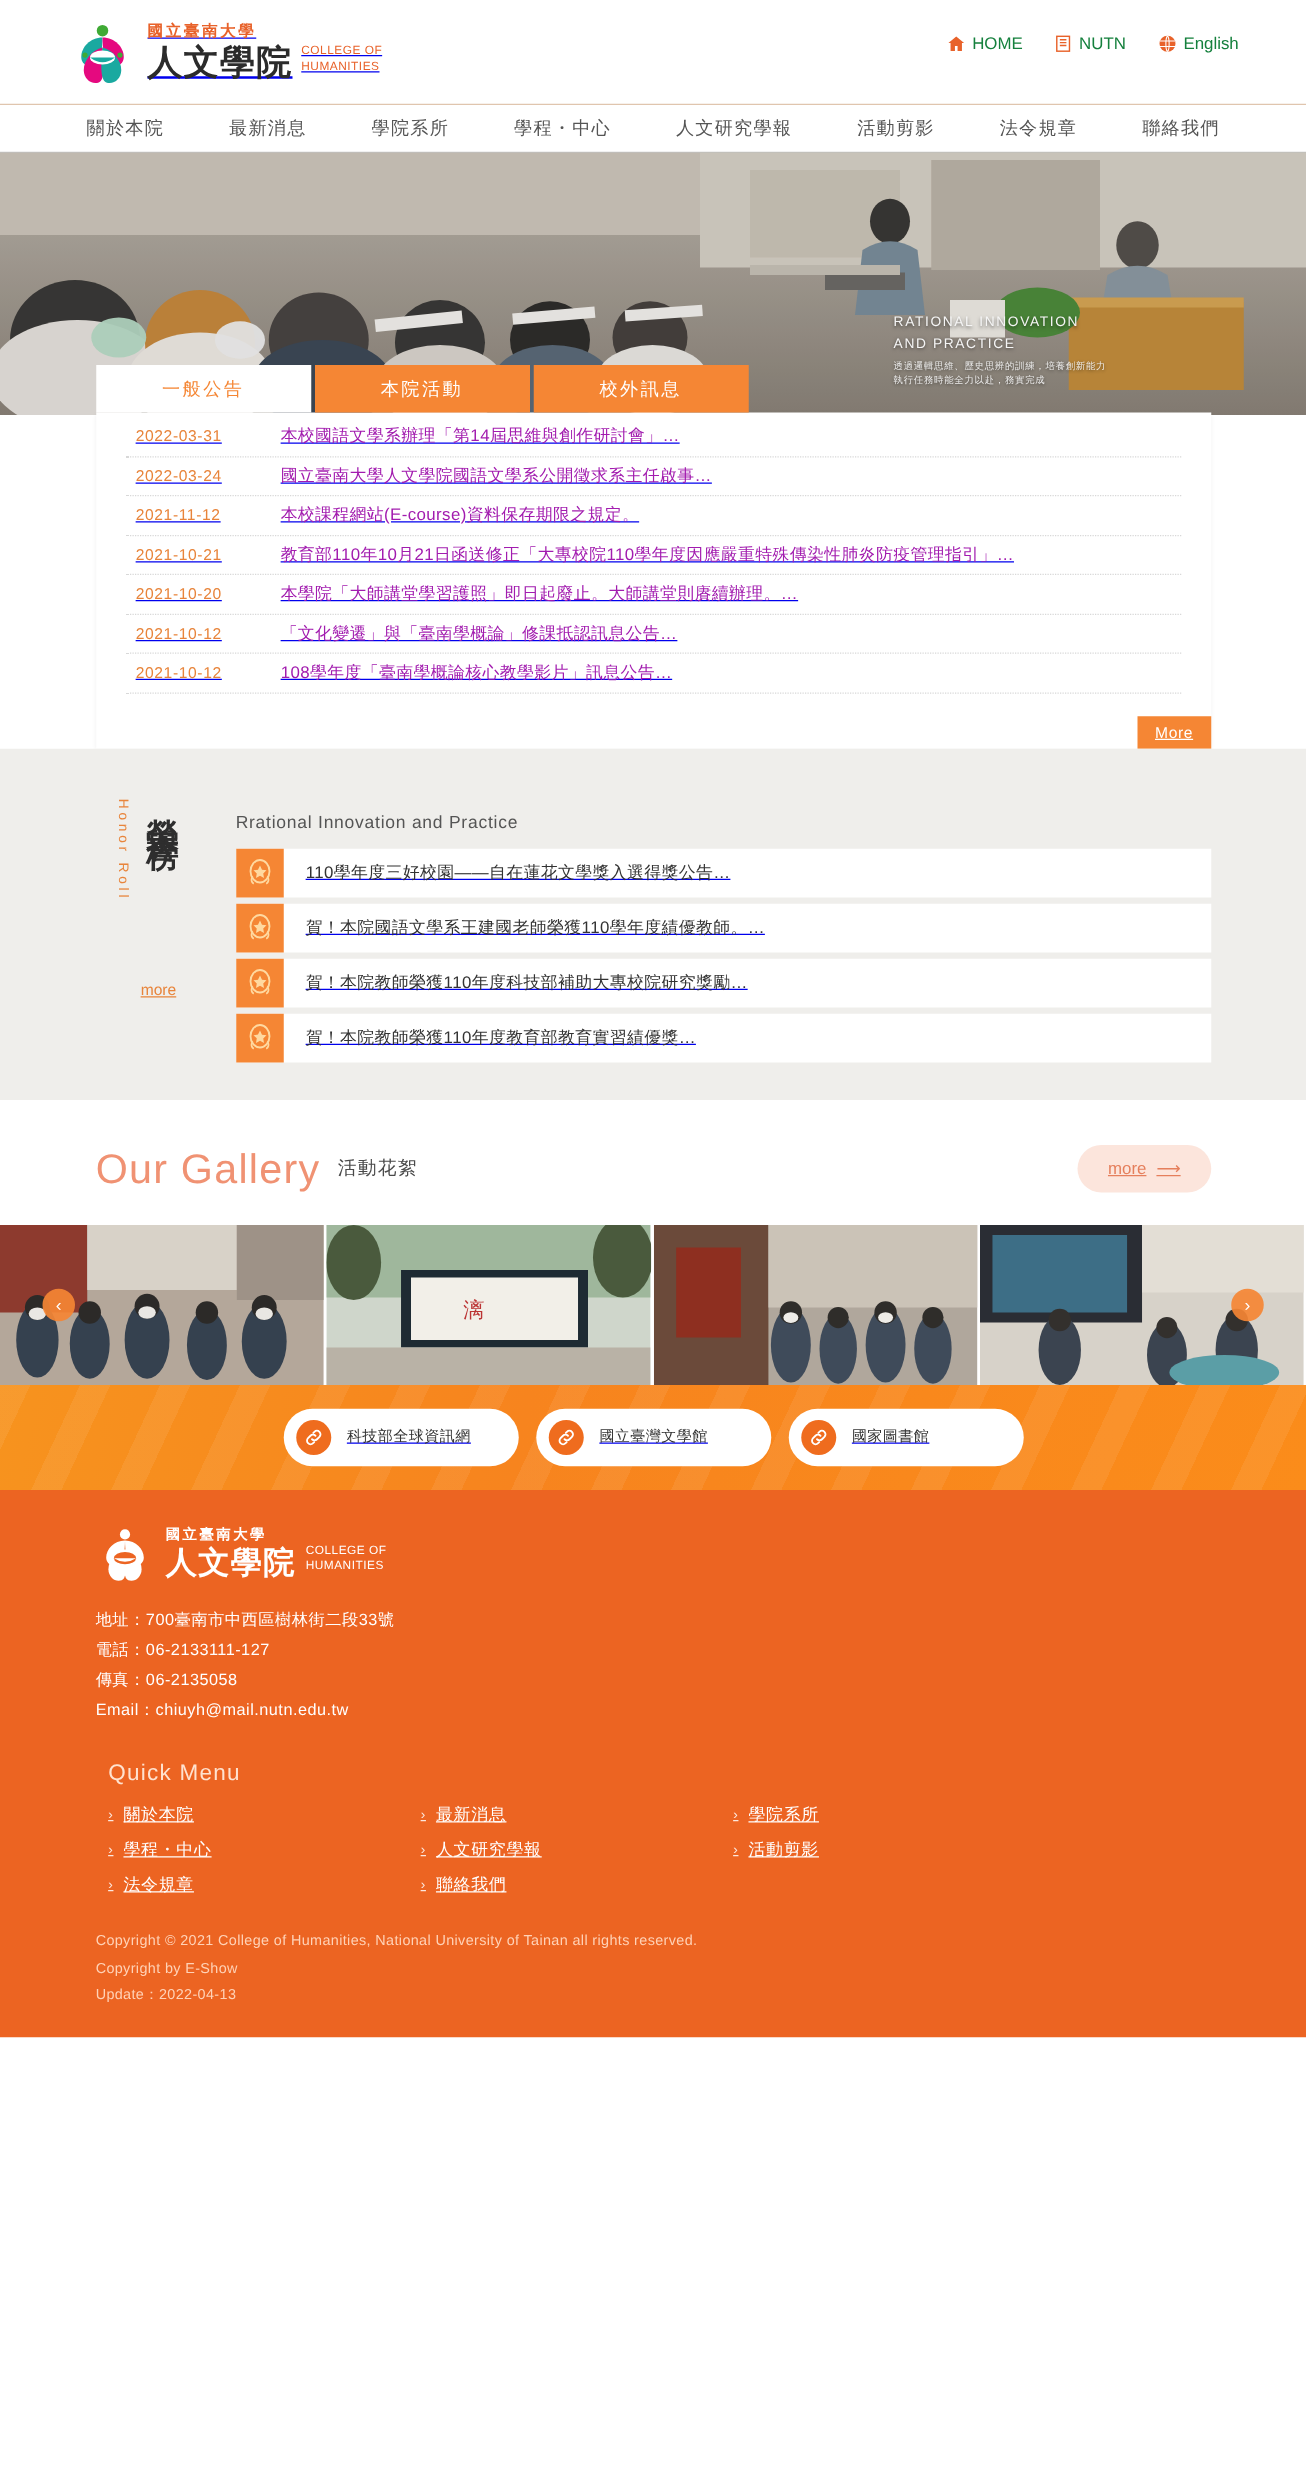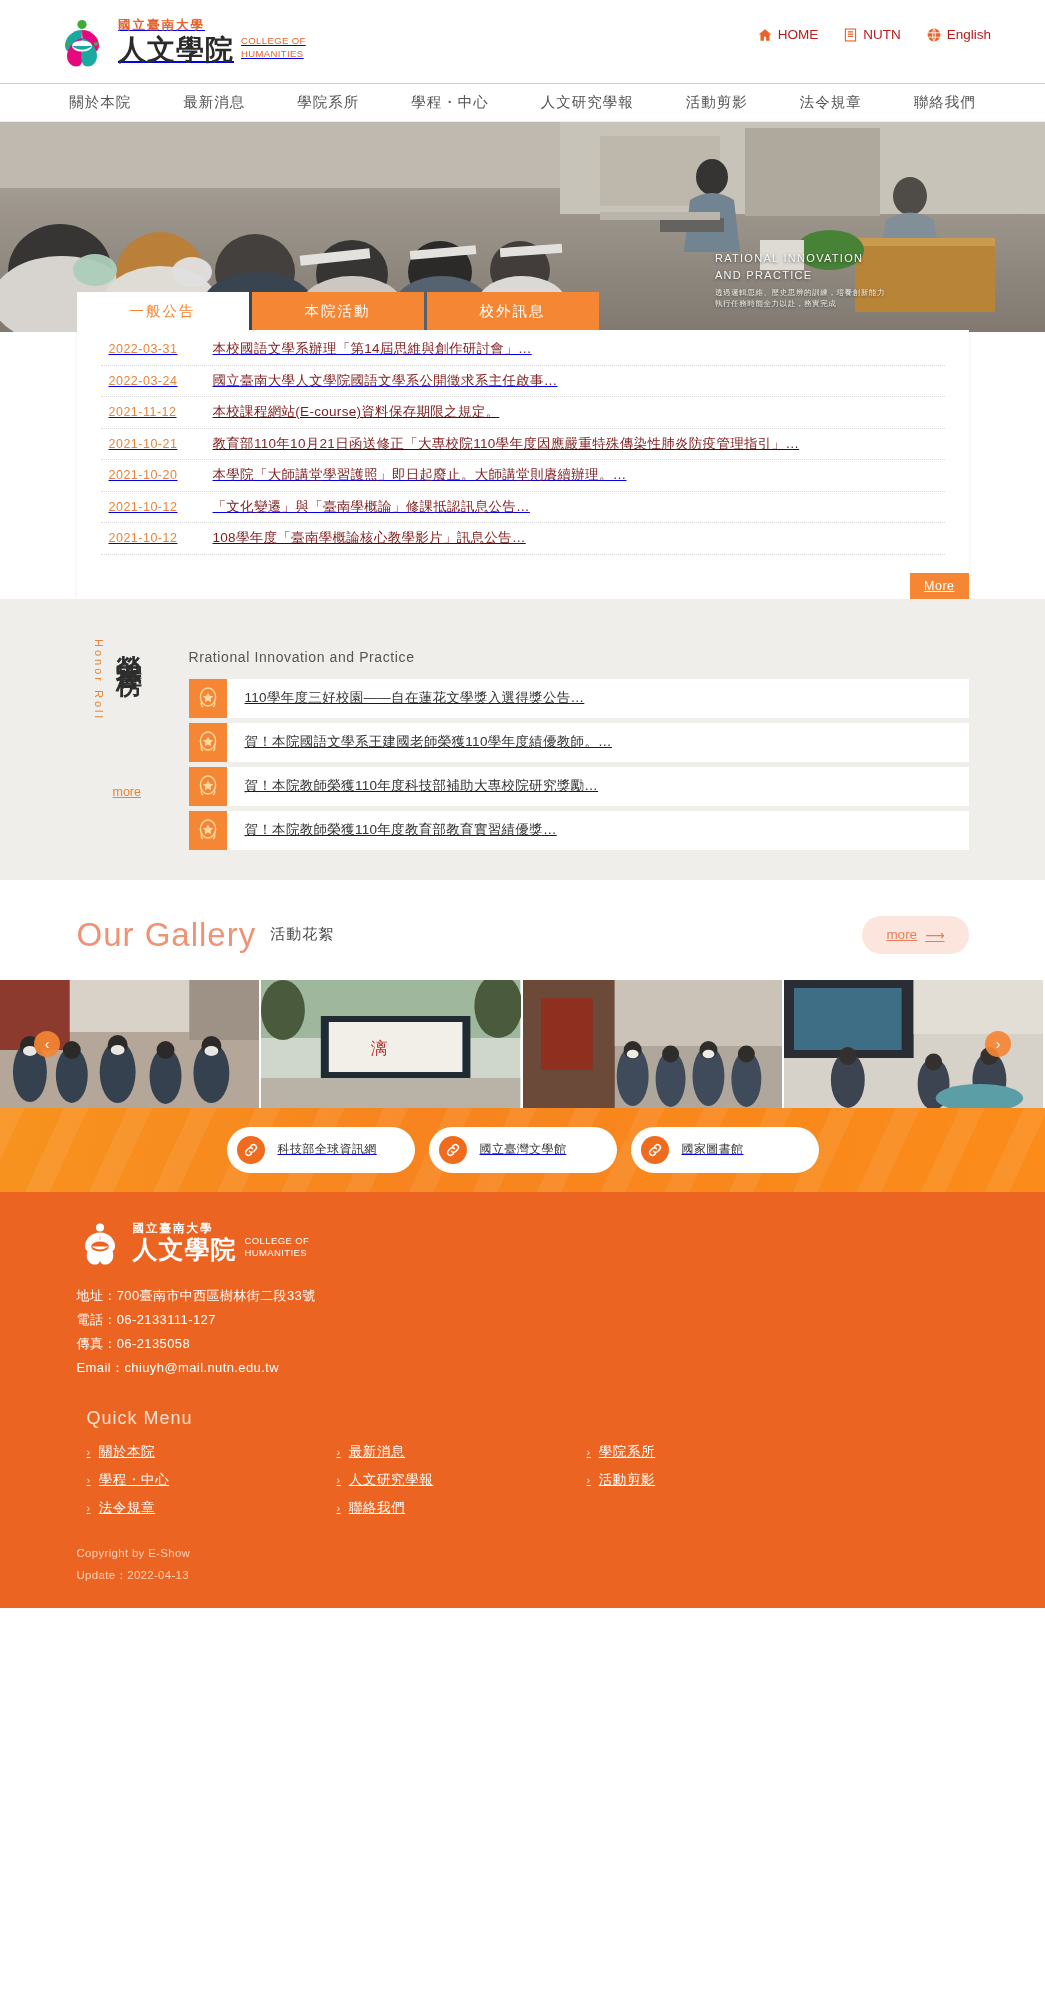--- a/index.html
+++ b/index.html
@@ -40,21 +40,21 @@
   .logo-en {
     font-size: 9.5px; color: #e8622a; line-height: 1.35;
     margin-left: 7px; margin-bottom: 3px; letter-spacing: .4px;
   }
 
   .header-links {
     position: absolute; right: 54px; top: 27px;
     display: flex; align-items: center; gap: 26px;
     font-size: 13.5px;
   }
-  .hlink { display: flex; align-items: center; gap: 6px; color: #b91c1c; text-decoration: none; }
+  .hlink { display: flex; align-items: center; gap: 6px; color: #15803d; text-decoration: none; }
   .hicon { color: #e8622a; display: inline-flex; align-items: center; font-size: 14px; line-height: 1; }
   .hicon svg { display: block; }
 
   
   .nav {
     height: 38px;
     display: flex; align-items: center; justify-content: center;
     gap: 0px;
     background: #fff;
     border-bottom: 1px solid #ececec;
@@ -97,21 +97,21 @@
   .news-card { background: #fff; padding: 4px 0 0 0; box-shadow: 0 1px 4px rgba(0,0,0,.08); }
   .news-row {
     display: flex; align-items: center; height: 31.5px;
     border-bottom: 1px dotted #d8d8d8; margin: 0 24px; padding: 0 8px;
   }
   .news-row:last-child { border-bottom: 1px dotted #d8d8d8; }
   .news-date {
     color: #e8843a; font-size: 12.5px; letter-spacing: .5px;
     width: 104px; flex: none; font-family: "Liberation Sans", sans-serif;
   }
-  .news-title { font-size: 13.5px; color: #7f1d1d; letter-spacing: .3px; }
+  .news-title { font-size: 13.5px; color: #a21caf; letter-spacing: .3px; margin-left: 12px; }
   .news-foot { height: 44px; position: relative; }
   .more-btn {
     position: absolute; right: 0; bottom: 0;
     background: #f58634; color: #fff; font-size: 12.5px;
     padding: 6px 14px; letter-spacing: .5px;
   }
 
   
   .honor {
     background: #efeeeb; padding: 34px 0 30px 0; position: relative;
@@ -657,17 +657,18 @@
           <span class="chev">›</span>
           <span>法令規章</span>
         </a>
       <a class="f-mi" href="#">
           <span class="chev">›</span>
           <span>聯絡我們</span>
         </a>
     </div>
 
     <div class="f-copy">
+      <div>Copyright © 2021 College of Humanities, National University of Tainan all rights reserved.</div>
       <div>Copyright by E-Show</div>
       <div>Update：2022-04-13</div>
     </div>
   </div>
 </div>
 
 </body></html>

